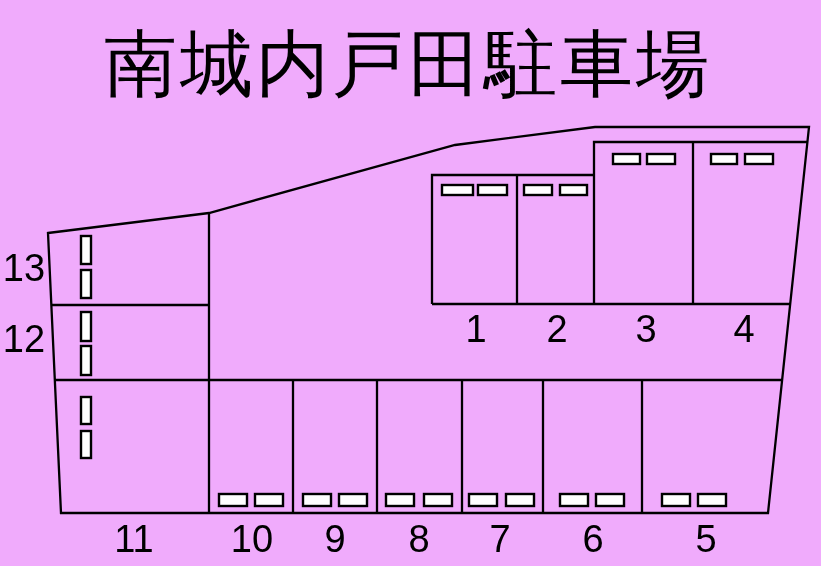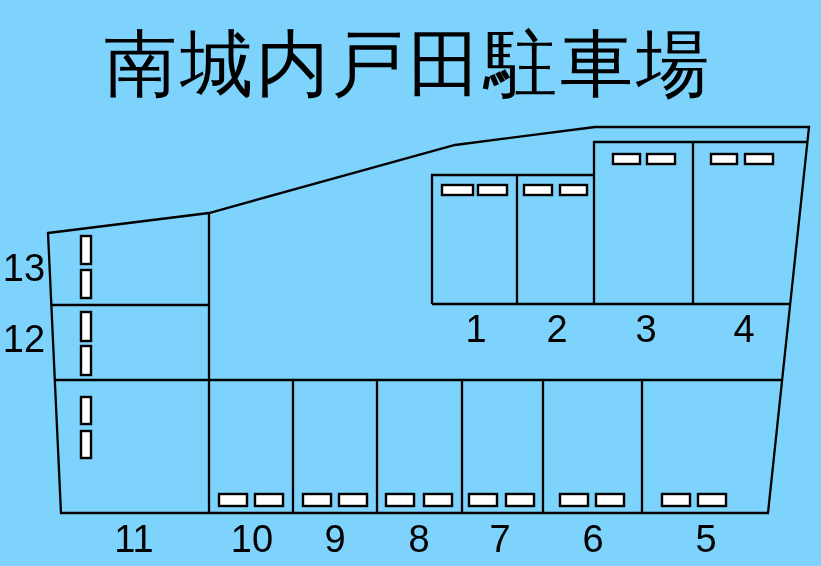--- a/index.html
+++ b/index.html
@@ -4,21 +4,21 @@
 <style>
   html, body {
     margin: 0;
     padding: 0;
     background: #ffffff;
   }
   .screen {
     position: relative;
     width: 821px;
     height: 566px;
-    background: #7dd3fc;
+    background: #f0abfc;
     overflow: hidden;
     font-family: "Liberation Sans", sans-serif;
   }
   svg.lot {
     position: absolute;
     left: 0;
     top: 0;
     width: 821px;
     height: 566px;
   }

